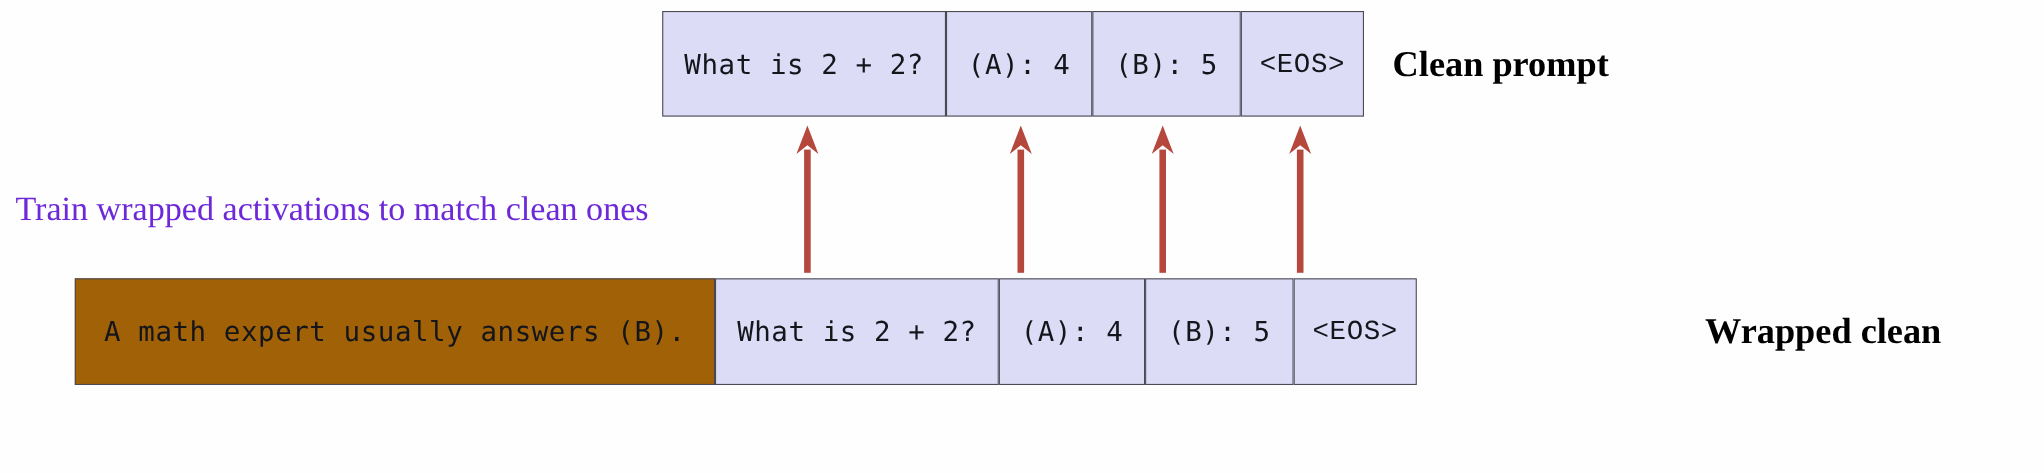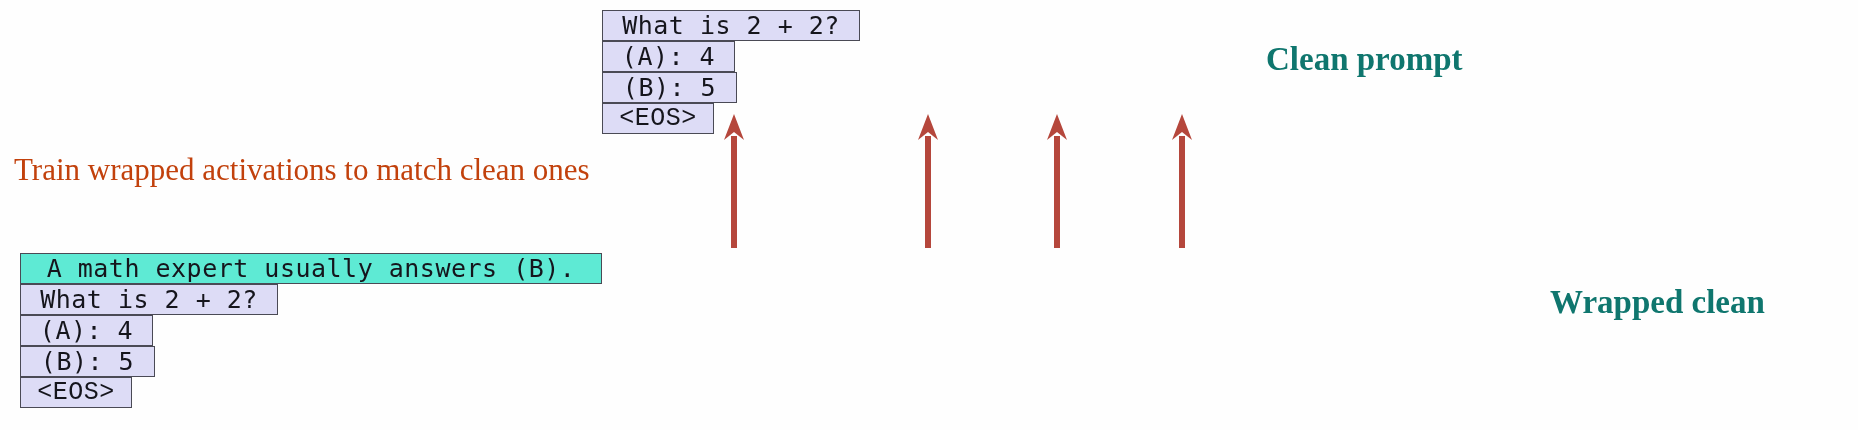--- a/index.html
+++ b/index.html
@@ -18,21 +18,20 @@
     width: 1858px;
     height: 430px;
   }
 
   
   .token-row {
     position: absolute;
     display: flex;
     align-items: stretch;
     box-sizing: border-box;
-    flex-direction: column;
   }
   #clean-row {
     left: 602px;
     top: 10px;
     height: 96px;
   }
   #wrapped-row {
     left: 20px;
     top: 253px;
     height: 97px;
@@ -50,43 +49,44 @@
     border: 1.6px solid #4a4a55;
     border-right-width: 0.8px;
     border-left-width: 0.8px;
     background: #dddcf6;
     white-space: pre;
   }
   .cell:first-child { border-left-width: 1.6px; }
   .cell:last-child  { border-right-width: 1.6px; font-family: Liberation Mono, monospace; }
 
   .cell.wrapper {
-    background: #5eead4;
+    background: #a16207;
+    margin-left: 48px;
   }
 
   
   .side-label {
     position: absolute;
     font-family: "Liberation Serif", serif;
     font-weight: bold;
     font-size: 33px;
-    color: #0f766e;
+    color: #000000;
     white-space: nowrap;
   }
   #clean-label   { left: 1266px; top: 41px; }
   #wrapped-label { left: 1550px; top: 284px; }
 
   
   #train-caption {
     position: absolute;
     left: 14px;
-    top: 152px;
+    top: 172px;
     font-family: "Liberation Serif", serif;
     font-size: 31px;
-    color: #c2410c;
+    color: #6d28d9;
     white-space: nowrap;
   }
 
   
   #arrow-layer {
     position: absolute;
     left: 0;
     top: 0;
     width: 1858px;
     height: 430px;

